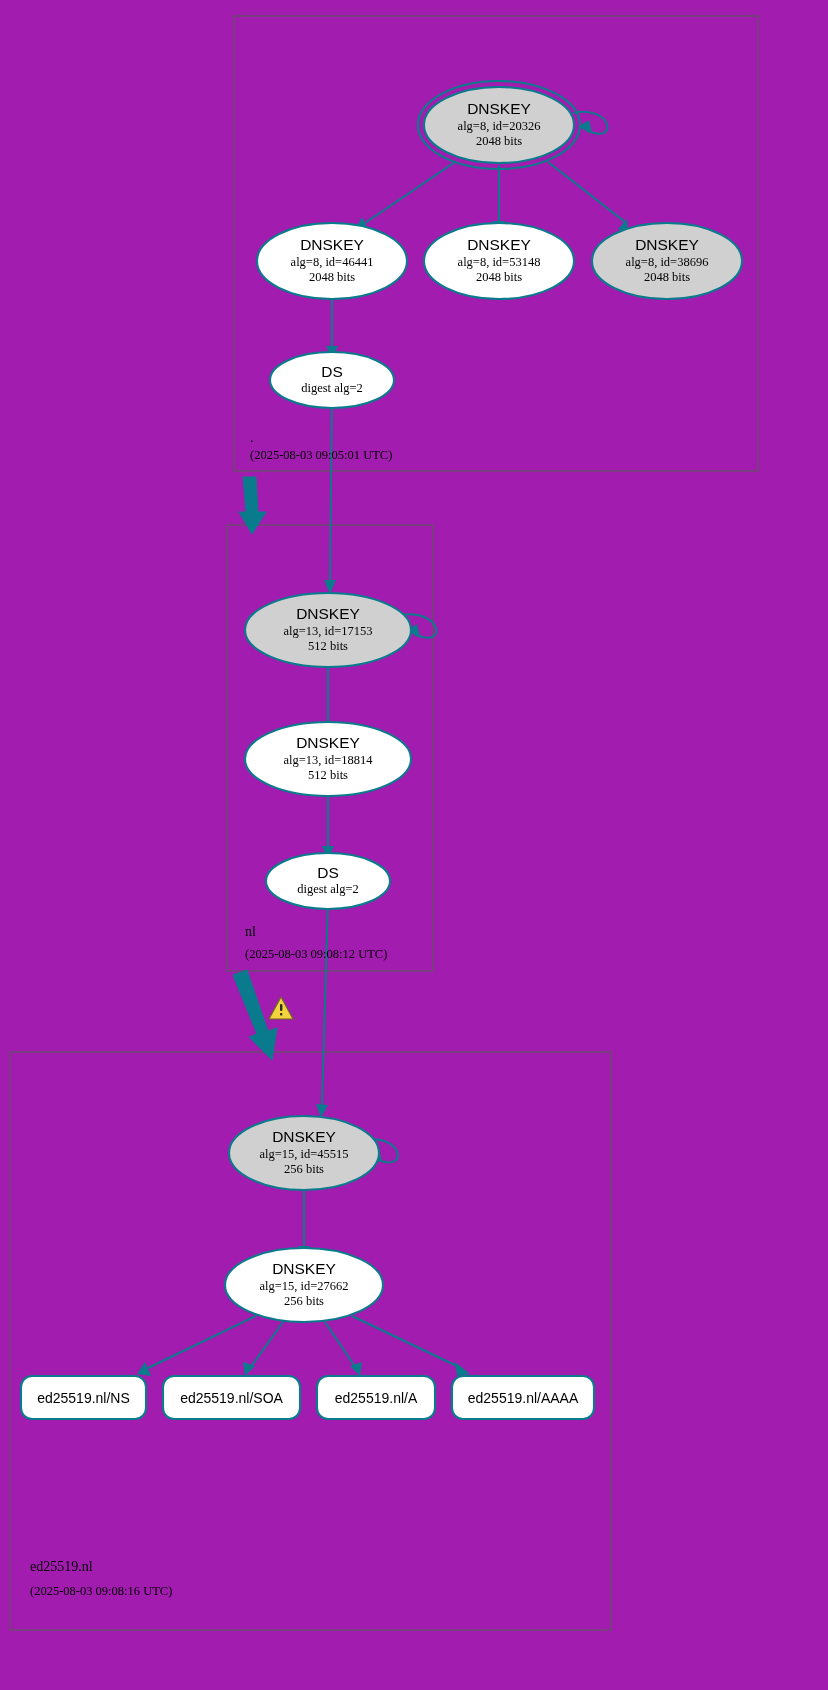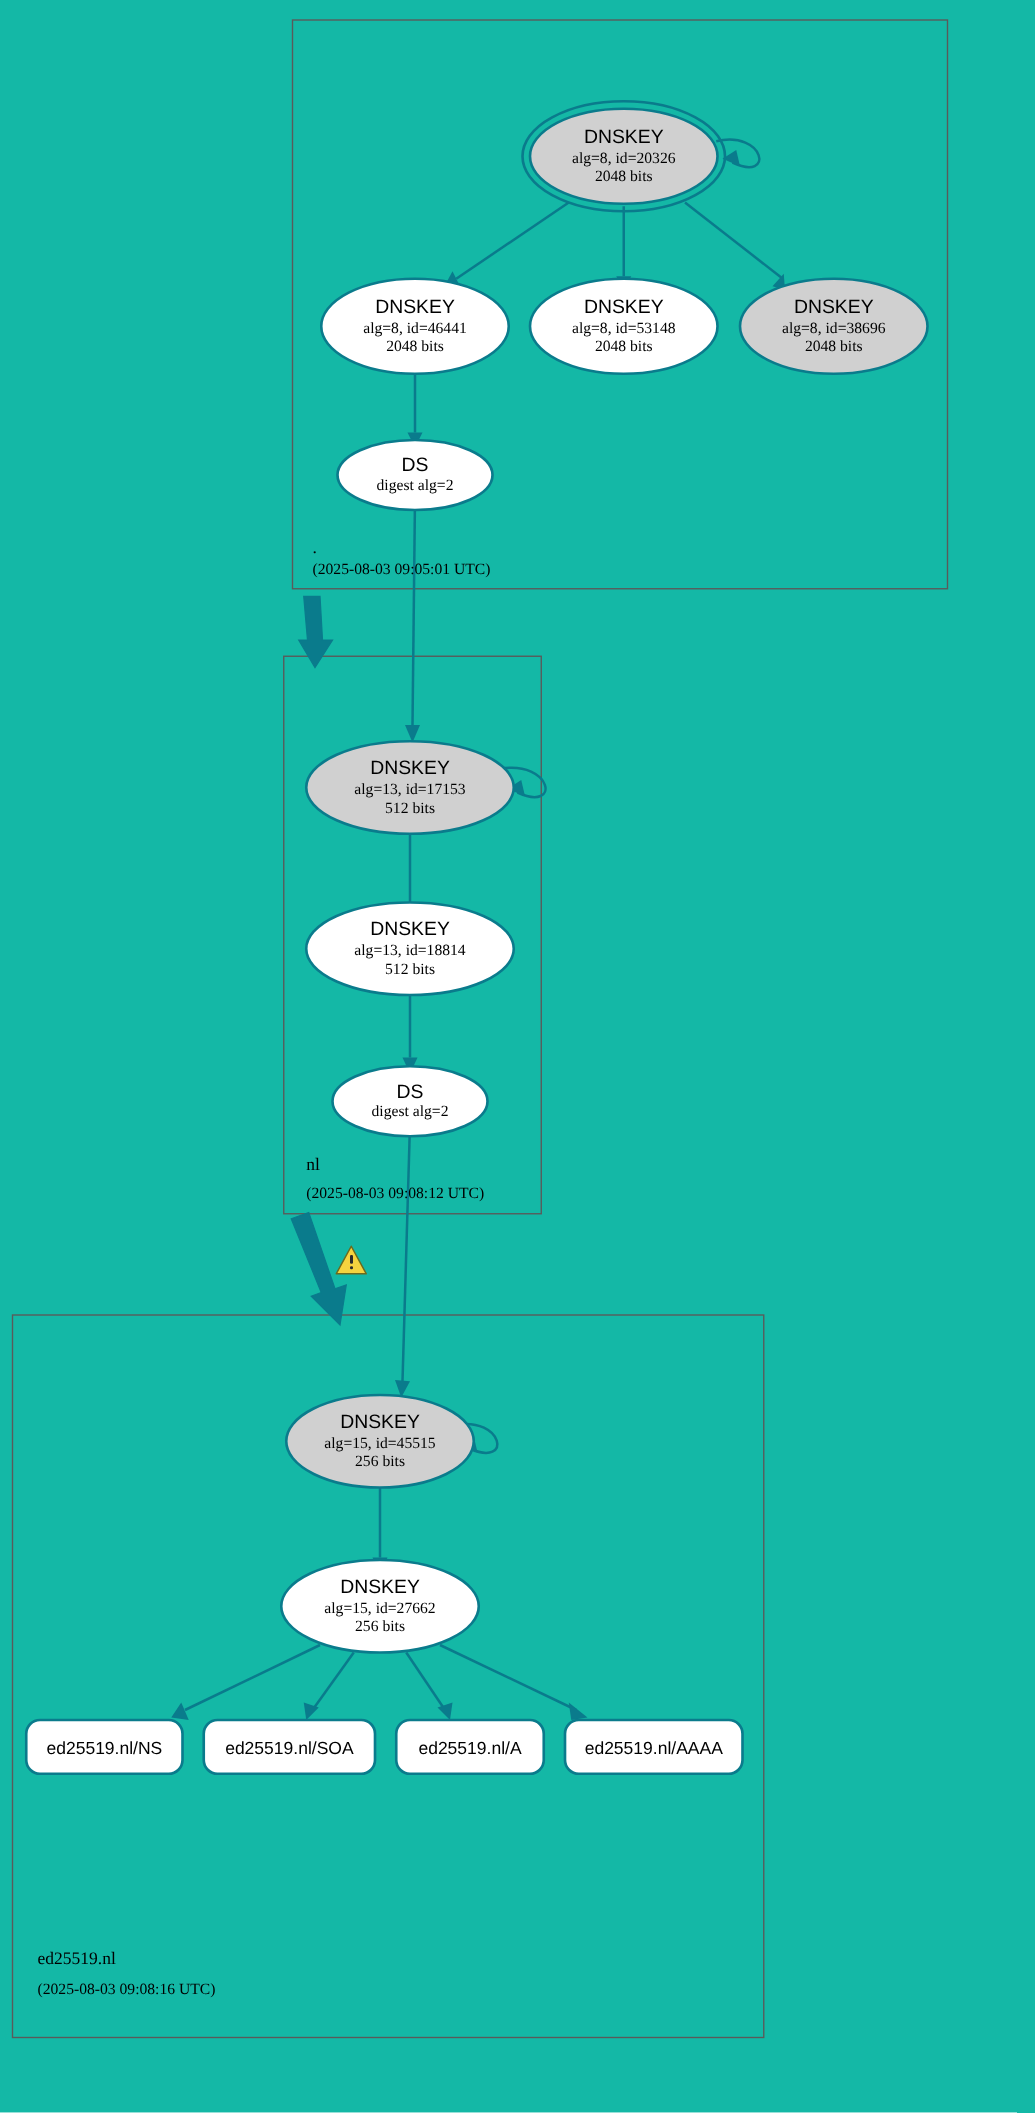--- a/index.html
+++ b/index.html
@@ -8,21 +8,21 @@
     padding: 0;
     background: #ffffff;
   }
   body {
     font-family: "Liberation Sans", sans-serif;
   }
   #root-canvas {
     position: relative;
     width: 828px;
     height: 1690px;
-    background: #14b8a6;
+    background: #a21caf;
     overflow: hidden;
   }
   svg.diagram {
     position: absolute;
     left: 0;
     top: 0;
     width: 828px;
     height: 1690px;
   }
   text {

